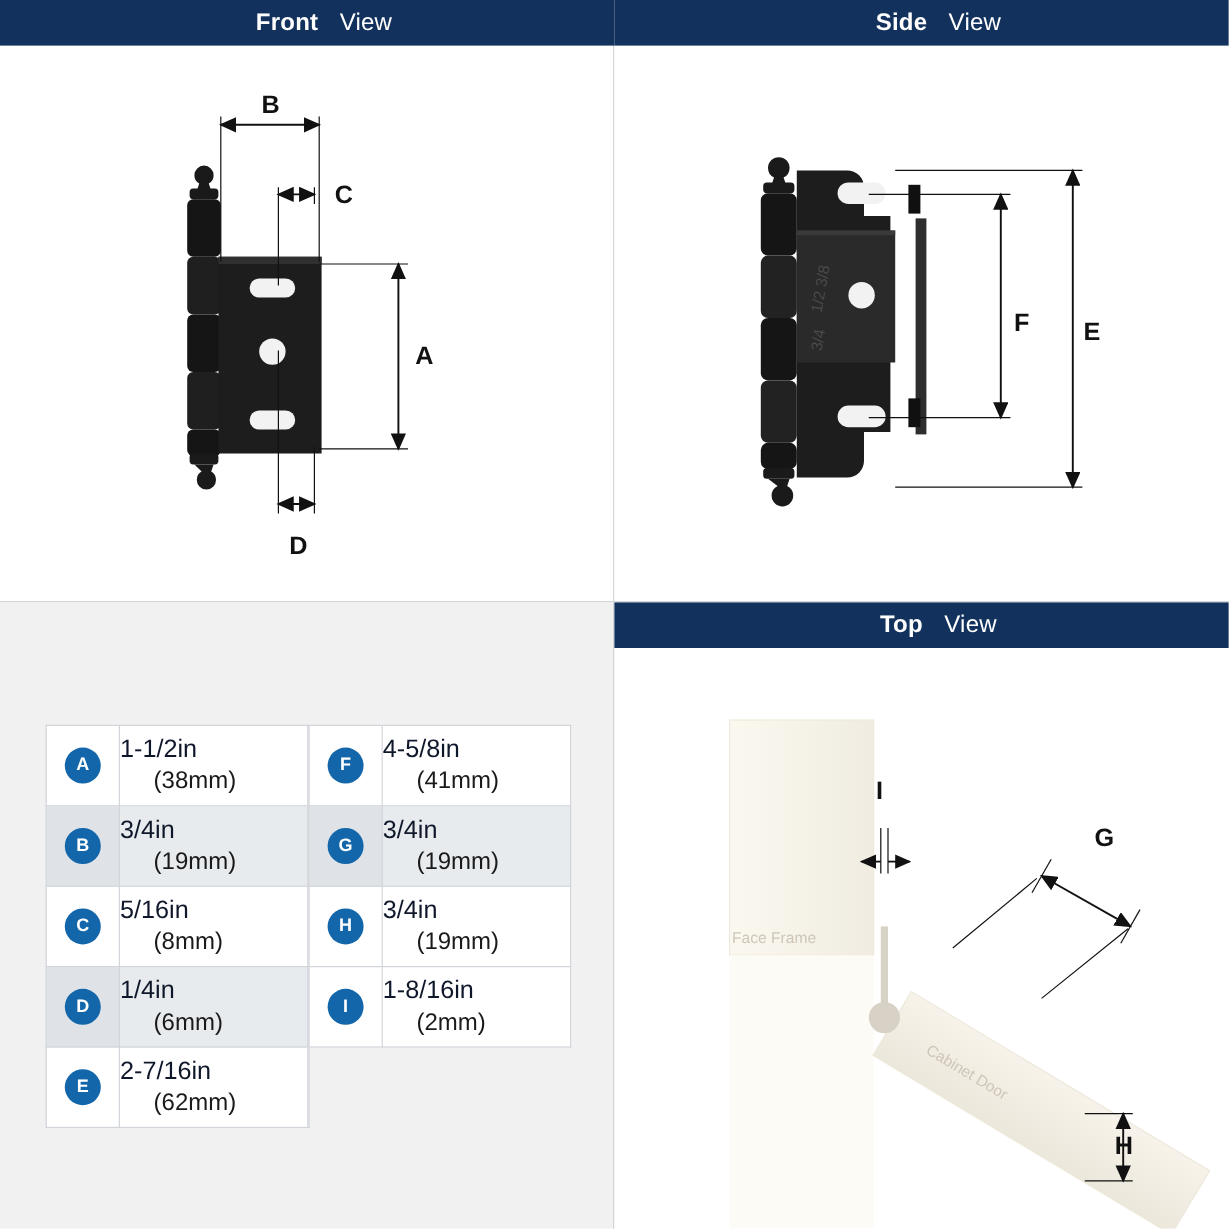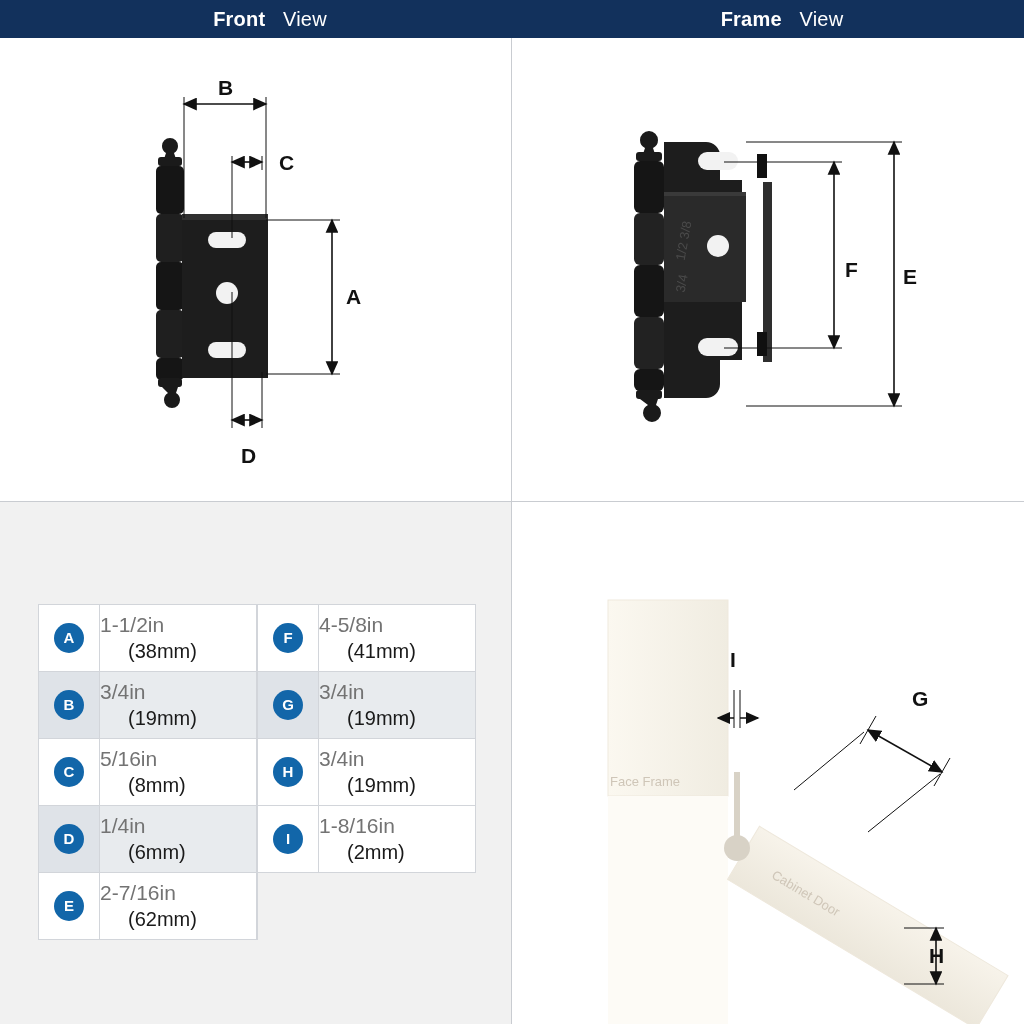--- a/index.html
+++ b/index.html
@@ -98,21 +98,21 @@
     display: inline-block;
     width: 30px; height: 30px;
     border-radius: 50%;
     background: #1266a9;
     color: #fff;
     font-size: 15px;
     font-weight: 700;
     line-height: 30px;
     text-align: center;
   }
-  .v-top { font-size: 21px; color:#737373; line-height: 26px; }
+  .v-top { font-size: 21px; color:#0f172a; line-height: 26px; }
   .v-bot { font-size: 20px; color:#1a1a1a; line-height: 26px; margin-left: 28px; }
   .empty-cell { border: 1px solid transparent !important; background: #f1f1f1 !important; }
 
   
   .woodtext {
     font-size: 13px;
     fill: #cfc6b8;
     font-family: "Liberation Sans", sans-serif;
   }
 </style>
@@ -123,21 +123,24 @@
 
   <div class="quad quad-tl"></div>
   <div class="quad quad-tr"></div>
   <div class="quad quad-bl"></div>
   <div class="quad quad-br"></div>
 
   <div class="banner" id="banner-front">
     <b>Front</b><span class="light"> View</span>
   </div>
   <div class="banner" id="banner-side">
-    <b>Frame</b><span class="light"> View</span>
+    <b>Side</b><span class="light"> View</span>
+  </div>
+  <div class="banner" id="banner-top">
+    <b>Top</b><span class="light"> View</span>
   </div>
 
   <svg width="512" height="460" viewBox="0 0 512 460" style="position:absolute;left:0;top:42px;">
     <defs>
       <marker id="arrF" markerWidth="9" markerHeight="9" refX="8" refY="4" orient="auto">
         <path d="M0,0 L9,4 L0,8 z" fill="#111"></path>
       </marker>
       <marker id="arrFs" markerWidth="9" markerHeight="9" refX="1" refY="4" orient="auto">
         <path d="M9,0 L0,4 L9,8 z" fill="#111"></path>
       </marker>

